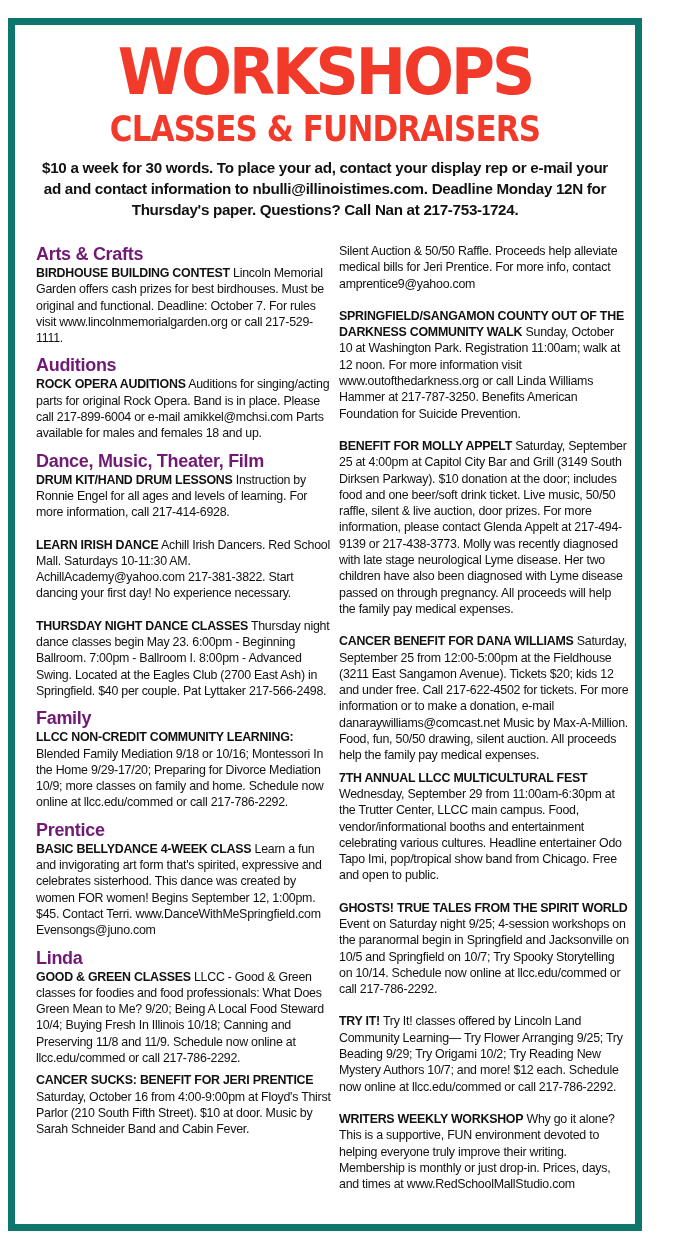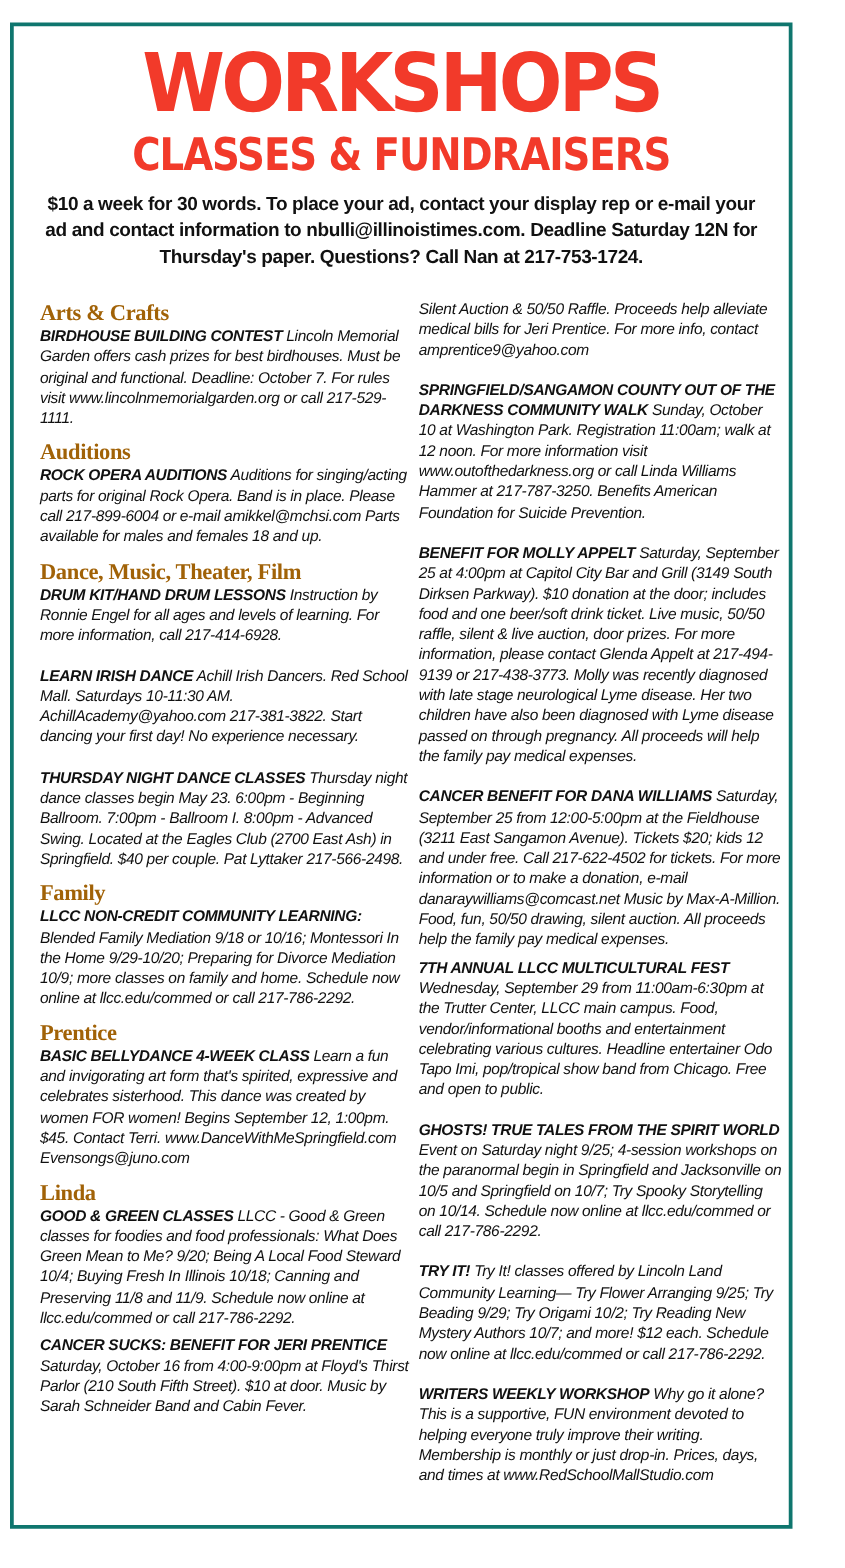--- a/index.html
+++ b/index.html
@@ -1,56 +1,56 @@
 <!DOCTYPE html>
 <html><head>
 <meta charset="utf-8">
 <style>
   html, body { margin:0; padding:0; background:#ffffff; }
   body { width:676px; height:1254px; position:relative; overflow:hidden;
          font-family:"Liberation Sans", sans-serif; color:#111; }
   .frame { position:absolute; left:8px; top:18px; width:620px; height:1199px;
-           border:3px solid #0f766e; background:#fff; }
+           border:7px solid #0f766e; background:#fff; }
   .title { position:absolute; left:0; right:0; top:16px; text-align:center;
            color:#f23a2a; font-family:"DejaVu Sans", sans-serif; font-weight:bold;
            font-size:60px; line-height:60px; letter-spacing:-3px; transform:scaleY(1.08); }
   .subtitle { position:absolute; left:0; right:0; top:84px; text-align:center;
            color:#f23a2a; font-family:"DejaVu Sans", sans-serif; font-weight:bold;
            font-size:36px; line-height:40px; letter-spacing:-1px; transform:scaleX(0.86); }
   .intro { position:absolute; left:18px; right:18px; top:132px; text-align:center;
            font-weight:bold; font-size:15.2px; line-height:21px; letter-spacing:-0.3px; }
   .col { position:absolute; top:218px; font-size:12.4px; line-height:16.3px; letter-spacing:-0.25px; }
   .col.left { left:21px; width:296px; }
   .col.right { left:324px; width:290px; }
-  .cat { color:#a16207; font-family:Liberation Serif, serif; font-weight:bold; font-size:18px;
+  .cat { color:#701a75; font-family:Liberation Sans, sans-serif; font-weight:bold; font-size:18px;
          line-height:22px; margin:8px 0 0 0; letter-spacing:-0.3px; }
   .col .cat:first-child { margin-top:0; }
-  .entry { margin:0 0 16px 0;font-style:italic; }
+  .entry { margin:0 0 16px 0; }
   .entry.tight { margin-bottom:6px; }
   .entry b { font-weight:bold; }
 </style>
 </head>
 <body>
 
 <div class="frame">
   <div class="title">WORKSHOPS</div>
   <div class="subtitle">CLASSES &amp; FUNDRAISERS</div>
-  <div class="intro">$10 a week for 30 words. To place your ad, contact your display rep or e-mail your ad and contact information to nbulli@illinoistimes.com. Deadline Saturday 12N for Thursday's paper. Questions? Call Nan at 217-753-1724.</div>
+  <div class="intro">$10 a week for 30 words. To place your ad, contact your display rep or e-mail your ad and contact information to nbulli@illinoistimes.com. Deadline Monday 12N for Thursday's paper. Questions? Call Nan at 217-753-1724.</div>
 
   <div class="col left">
       <div class="cat">Arts &amp; Crafts</div>
       <div class="entry tight"><b>BIRDHOUSE BUILDING CONTEST</b><span> Lincoln Memorial Garden offers cash prizes for best birdhouses. Must be original and functional. Deadline: October 7. For rules visit www.lincolnmemorialgarden.org or call 217-529-1111.</span></div>
       <div class="cat">Auditions</div>
       <div class="entry tight"><b>ROCK OPERA AUDITIONS</b><span> Auditions for singing/acting parts for original Rock Opera. Band is in place. Please call 217-899-6004 or e-mail amikkel@mchsi.com Parts available for males and females 18 and up.</span></div>
       <div class="cat">Dance, Music, Theater, Film</div>
       <div class="entry"><b>DRUM KIT/HAND DRUM LESSONS</b><span> Instruction by Ronnie Engel for all ages and levels of learning. For more information, call 217-414-6928.</span></div>
       <div class="entry"><b>LEARN IRISH DANCE</b><span> Achill Irish Dancers. Red School Mall. Saturdays 10-11:30 AM. AchillAcademy@yahoo.com 217-381-3822. Start dancing your first day! No experience necessary.</span></div>
       <div class="entry tight"><b>THURSDAY NIGHT DANCE CLASSES</b><span> Thursday night dance classes begin May 23. 6:00pm - Beginning Ballroom. 7:00pm - Ballroom I. 8:00pm - Advanced Swing. Located at the Eagles Club (2700 East Ash) in Springfield. $40 per couple. Pat Lyttaker 217-566-2498.</span></div>
       <div class="cat">Family</div>
-      <div class="entry tight"><b>LLCC NON-CREDIT COMMUNITY LEARNING:</b><span> Blended Family Mediation 9/18 or 10/16; Montessori In the Home 9/29-10/20; Preparing for Divorce Mediation 10/9; more classes on family and home. Schedule now online at llcc.edu/commed or call 217-786-2292.</span></div>
+      <div class="entry tight"><b>LLCC NON-CREDIT COMMUNITY LEARNING:</b><span> Blended Family Mediation 9/18 or 10/16; Montessori In the Home 9/29-17/20; Preparing for Divorce Mediation 10/9; more classes on family and home. Schedule now online at llcc.edu/commed or call 217-786-2292.</span></div>
       <div class="cat">Prentice</div>
       <div class="entry tight"><b>BASIC BELLYDANCE 4-WEEK CLASS</b><span> Learn a fun and invigorating art form that's spirited, expressive and celebrates sisterhood. This dance was created by women FOR women! Begins September 12, 1:00pm. $45. Contact Terri. www.DanceWithMeSpringfield.com Evensongs@juno.com</span></div>
       <div class="cat">Linda</div>
       <div class="entry tight"><b>GOOD &amp; GREEN CLASSES</b><span> LLCC - Good &amp; Green classes for foodies and food professionals: What Does Green Mean to Me? 9/20; Being A Local Food Steward 10/4; Buying Fresh In Illinois 10/18; Canning and Preserving 11/8 and 11/9.  Schedule now online at llcc.edu/commed or call 217-786-2292.</span></div>
       <div class="entry tight"><b>CANCER SUCKS: BENEFIT FOR JERI PRENTICE</b><span> Saturday, October 16 from 4:00-9:00pm at Floyd's Thirst Parlor (210 South Fifth Street). $10 at door. Music by Sarah Schneider Band and Cabin Fever.</span></div>
     </div>
   <div class="col right">
       <div class="entry"><span>Silent Auction &amp; 50/50 Raffle. Proceeds help alleviate medical bills for Jeri Prentice. For more info, contact amprentice9@yahoo.com</span></div>
       <div class="entry"><b>SPRINGFIELD/SANGAMON COUNTY OUT OF THE DARKNESS COMMUNITY WALK</b><span>  Sunday, October 10 at Washington Park. Registration 11:00am; walk at 12 noon. For more information visit www.outofthedarkness.org or call Linda Williams Hammer at 217-787-3250. Benefits American Foundation for Suicide Prevention.</span></div>
       <div class="entry"><b>BENEFIT FOR MOLLY APPELT</b><span> Saturday, September 25 at 4:00pm at Capitol City Bar and Grill (3149 South Dirksen Parkway). $10 donation at the door; includes food and one beer/soft drink ticket. Live music, 50/50 raffle, silent &amp; live auction, door prizes. For more information, please contact Glenda Appelt at 217-494-9139 or 217-438-3773. Molly was recently diagnosed with late stage neurological Lyme disease. Her two children have also been diagnosed with Lyme disease passed on through pregnancy. All proceeds will help the family pay medical expenses.</span></div>

